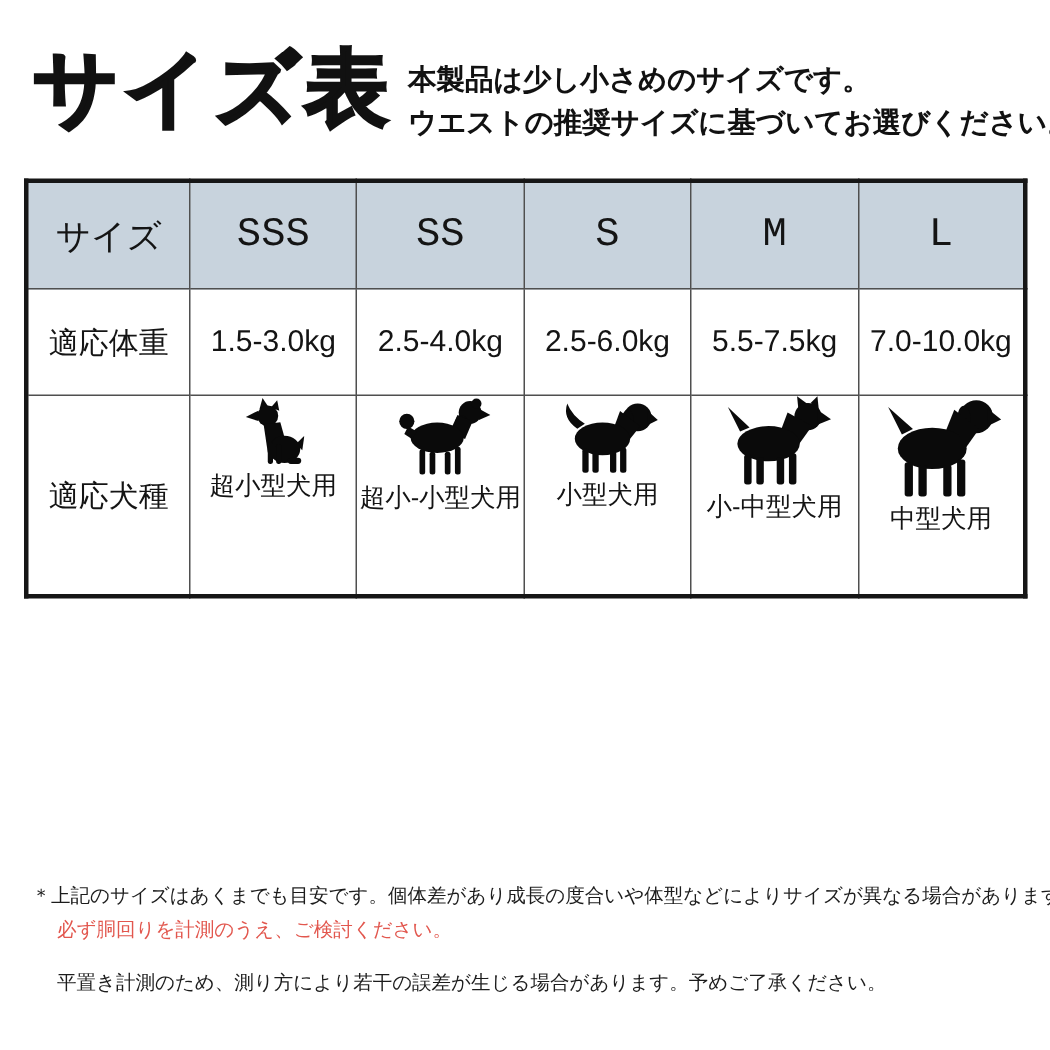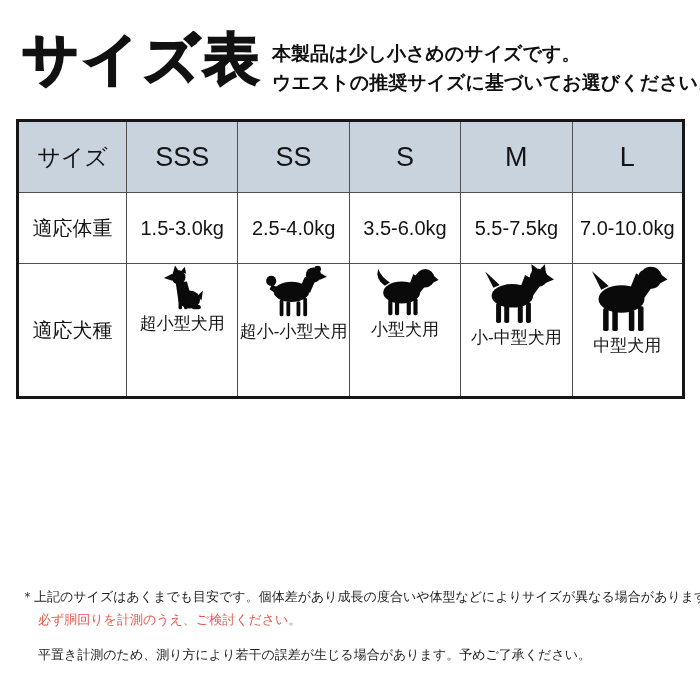--- a/index.html
+++ b/index.html
@@ -25,21 +25,21 @@
     position:absolute;left:16px;top:119px;
     width:666px;border-collapse:collapse;table-layout:fixed;
     border:3px solid #161616;
   }
   .size-table th,.size-table td{
     border:1.6px solid #4f4f4f;
     text-align:center;vertical-align:middle;padding:0;
     font-weight:400;color:#141414;
   }
   .size-table thead th{
-    background:#c8d3dd;height:70px;font-size:27px;
+    background:#c8d3dd;height:70px;font-size:27px;font-family:Liberation Mono, monospace;
   }
   .size-table thead th.corner{font-size:23px;}
   .row-girth td,.row-weight td{height:70px;font-size:20px;}
   .row-count td{height:73px;font-size:20px;}
   .row-label{font-size:20px;}
   .row-dogs td{height:132px;}
   .dog-cell-inner{
     height:132px;display:flex;flex-direction:column;
     align-items:center;justify-content:flex-start;
     padding-bottom:8px;box-sizing:border-box;
@@ -80,21 +80,21 @@
       <th style="background: rgb(200, 211, 221);">S</th>
       <th style="background: rgb(200, 211, 221);">M</th>
       <th style="background: rgb(200, 211, 221);">L</th>
     </tr>
   </thead>
   <tbody>
     <tr class="row-weight">
       <td class="row-label">適応体重</td>
       <td>1.5-3.0kg</td>
       <td>2.5-4.0kg</td>
-      <td>3.5-6.0kg</td>
+      <td>2.5-6.0kg</td>
       <td>5.5-7.5kg</td>
       <td>7.0-10.0kg</td>
     </tr>
     <tr class="row-dogs">
       <td class="row-label">適応犬種</td>
       <td>
         <div class="dog-cell-inner">
           <svg width="42" height="46" viewBox="0 0 60 66">
             <g class="dog-fill">
               <polygon points="17,13 20,2 26,11"></polygon>

